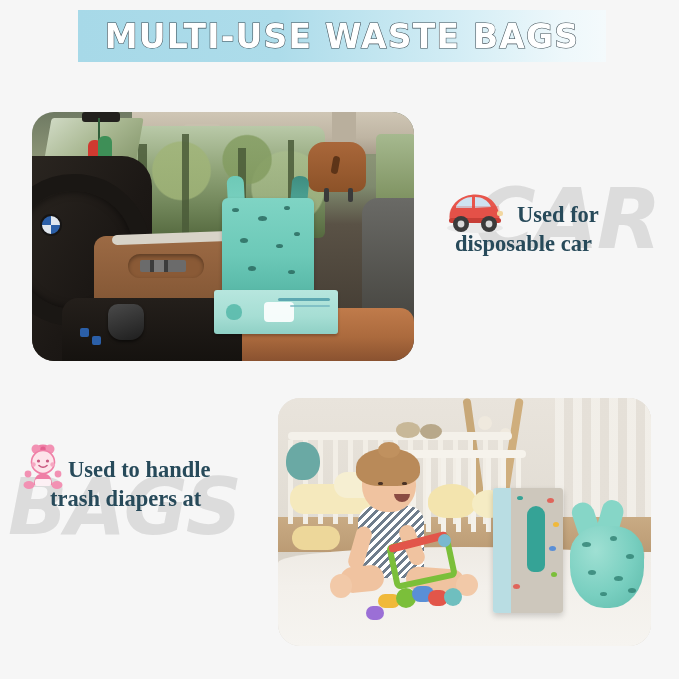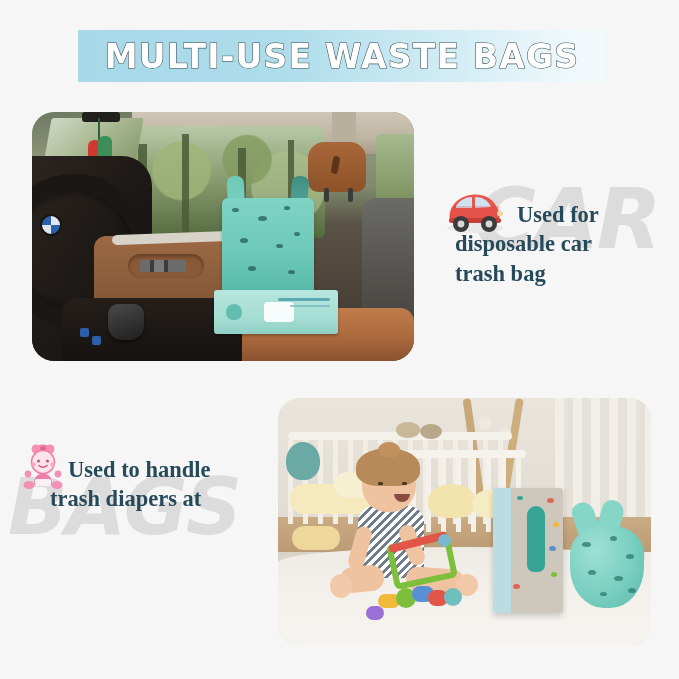--- a/index.html
+++ b/index.html
@@ -20,21 +20,21 @@
     inset: 0;
     width: 679px;
     height: 679px;
     background: #f6f6f6;
   }
 
   
   .title-banner {
     position: absolute;
     left: 78px;
-    top: 30px;
+    top: 10px;
     width: 528px;
     height: 52px;
     background: linear-gradient(to right, #a7d9e8 0%, #addcea 38%, #d3edf5 72%, #eef8fb 92%, #f4fafc 100%);
     display: flex;
     align-items: center;
     justify-content: center;
   }
   .title-text {
     font-family: "DejaVu Sans", sans-serif;
     font-size: 33px;
@@ -834,21 +834,20 @@
     <circle cx="17" cy="36" r="8" fill="#3b3b3b"></circle>
     <circle cx="17" cy="36" r="3.4" fill="#d8d8d8"></circle>
     <circle cx="45" cy="36" r="8" fill="#3b3b3b"></circle>
     <circle cx="45" cy="36" r="3.4" fill="#d8d8d8"></circle>
     <rect x="53" y="23" width="6" height="5" rx="2" fill="#f2d7a0"></rect>
   </svg>
 
   <div class="callout" id="car-callout">
     <span class="callout-text">Used for</span>
     <span>disposable car</span><br>
-    <span>trash bag</span>
   </div>
 
   <div class="watermark" id="baby-watermark">BAGS</div>
 
   <svg id="baby-emoji" viewBox="0 0 46 48" xmlns="http://www.w3.org/2000/svg">
     <ellipse cx="23" cy="6" rx="7" ry="4.5" fill="#ef7fa6"></ellipse>
     <circle cx="16" cy="6" r="4.5" fill="#f291b3"></circle>
     <circle cx="30" cy="6" r="4.5" fill="#f291b3"></circle>
     <circle cx="23" cy="6" r="2.6" fill="#e4608f"></circle>
     <circle cx="23" cy="19" r="11.5" fill="#fde4ea" stroke="#ef7fa6" stroke-width="1.6"></circle>

